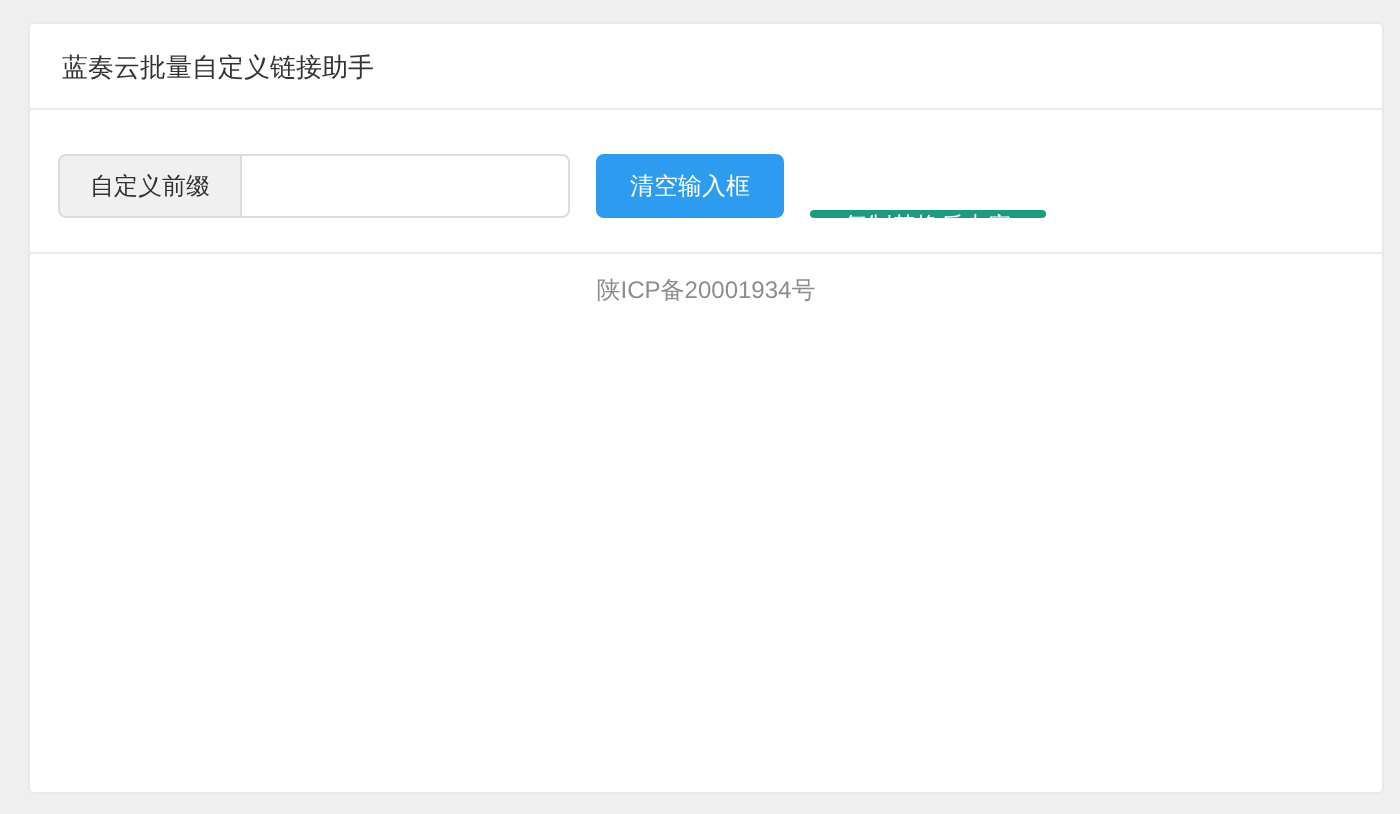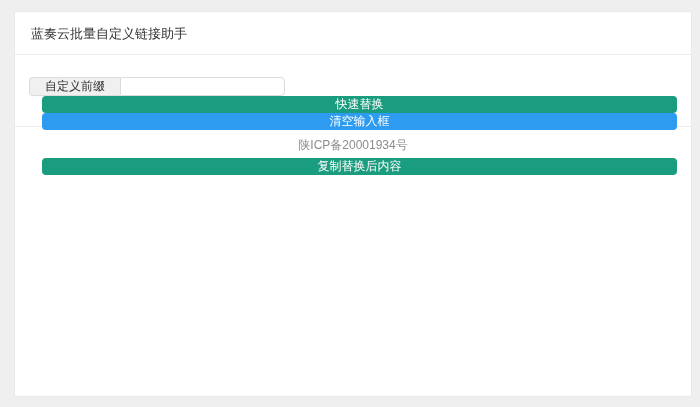--- a/index.html
+++ b/index.html
@@ -52,21 +52,20 @@
     border-radius: 0 0 4px 4px;
     background: #fff;
   }
   .ta-src { height: 79px; }
   .ta-dst { height: 86px; }
   .form-row {
     display: flex;
     align-items: stretch;
     margin: 15px 0 13px 0;
     height: 32px;
-    flex-direction: column;
   }
   .input-group { display: flex; align-items: stretch; }
   .prepend {
     display: flex;
     align-items: center;
     background: #f0f0f0;
     border: 1px solid #dcdcdc;
     border-right: none;
     border-radius: 4px 0 0 4px;
     padding: 0 15px;
@@ -112,21 +111,20 @@
   <div class="card-title">蓝奏云批量自定义链接助手</div>
 
   <div class="card-body">
 
 
     <div class="form-row">
       <div class="input-group">
         <span class="prepend">自定义前缀</span>
         <input class="prefix-input" type="text" value="" style="">
       </div>
-      <button class="btn" style="background-color: rgb(26, 156, 126);">快速替换</button>
       <button class="btn" style="background-color: rgb(45, 156, 240);">清空输入框</button>
       <button class="btn" style="background-color: rgb(26, 156, 126); margin-top: 28px;">复制替换后内容</button>
     </div>
 
 
   </div>
 
   <div class="card-footer">
     <span>陕ICP备20001934号</span>
   </div>

